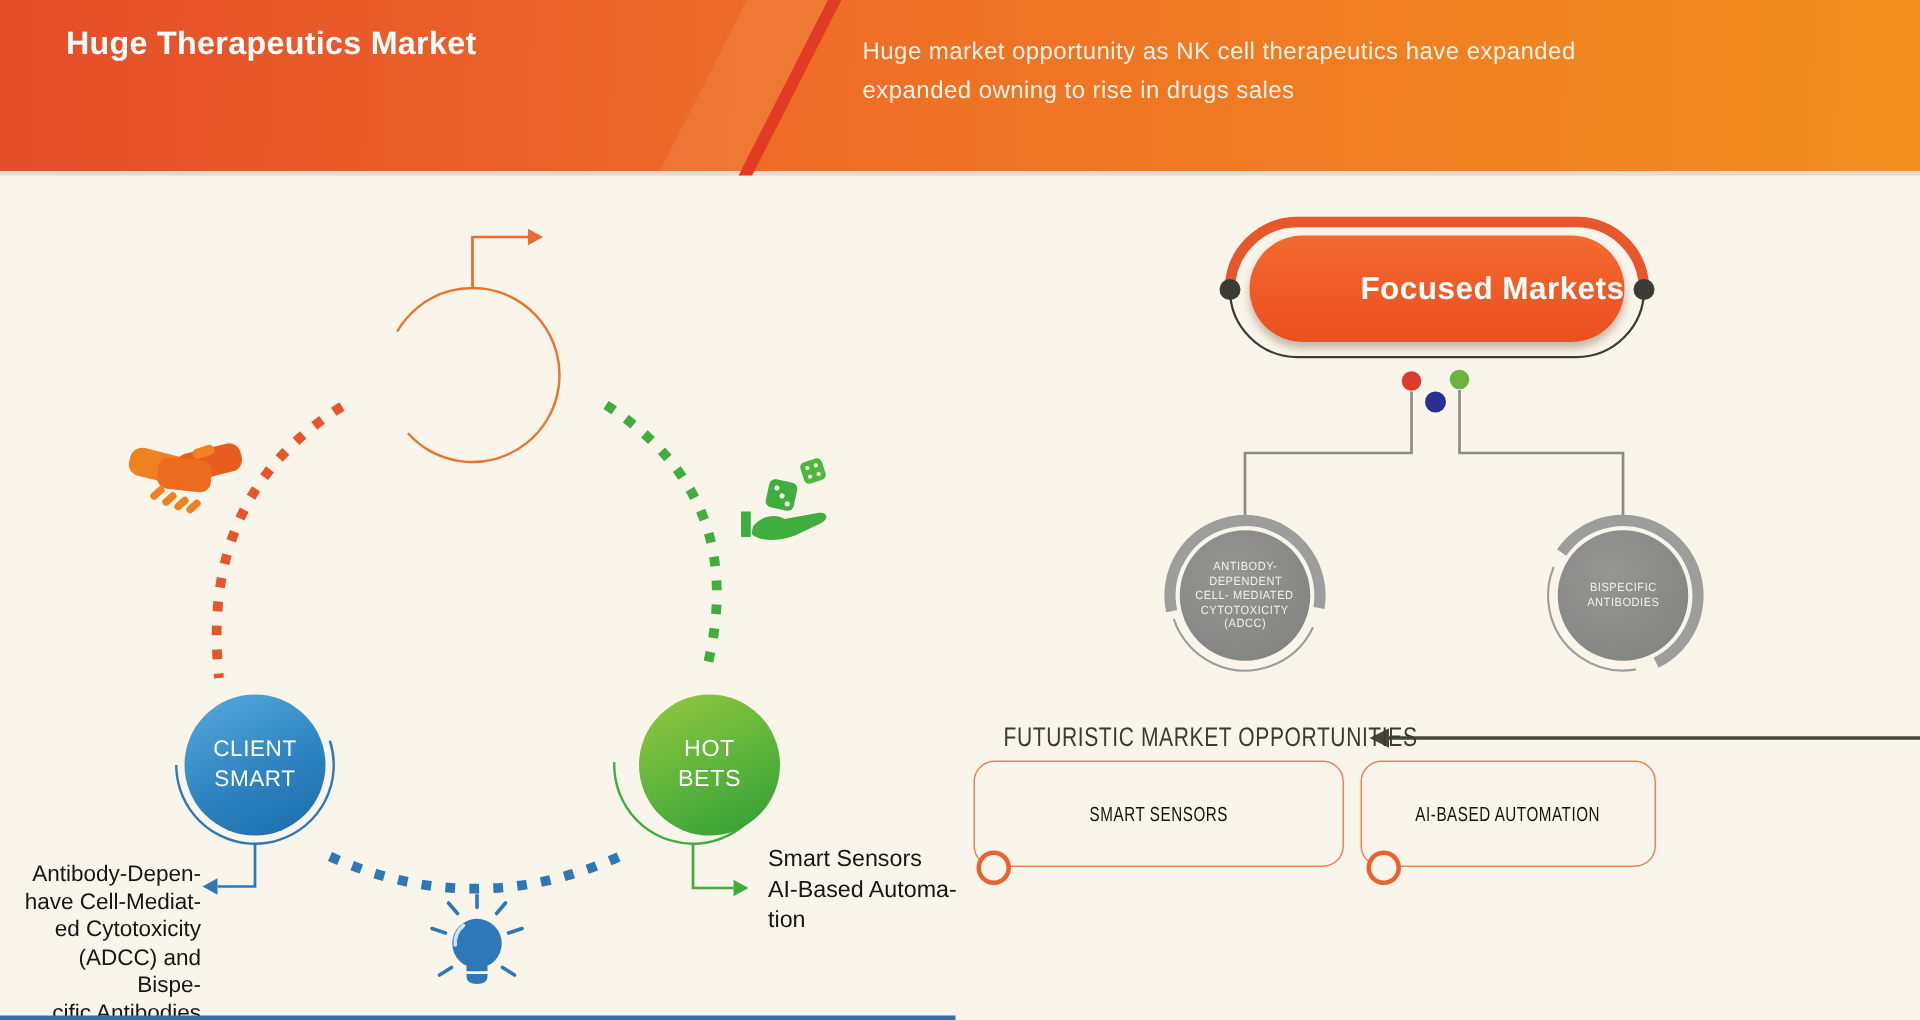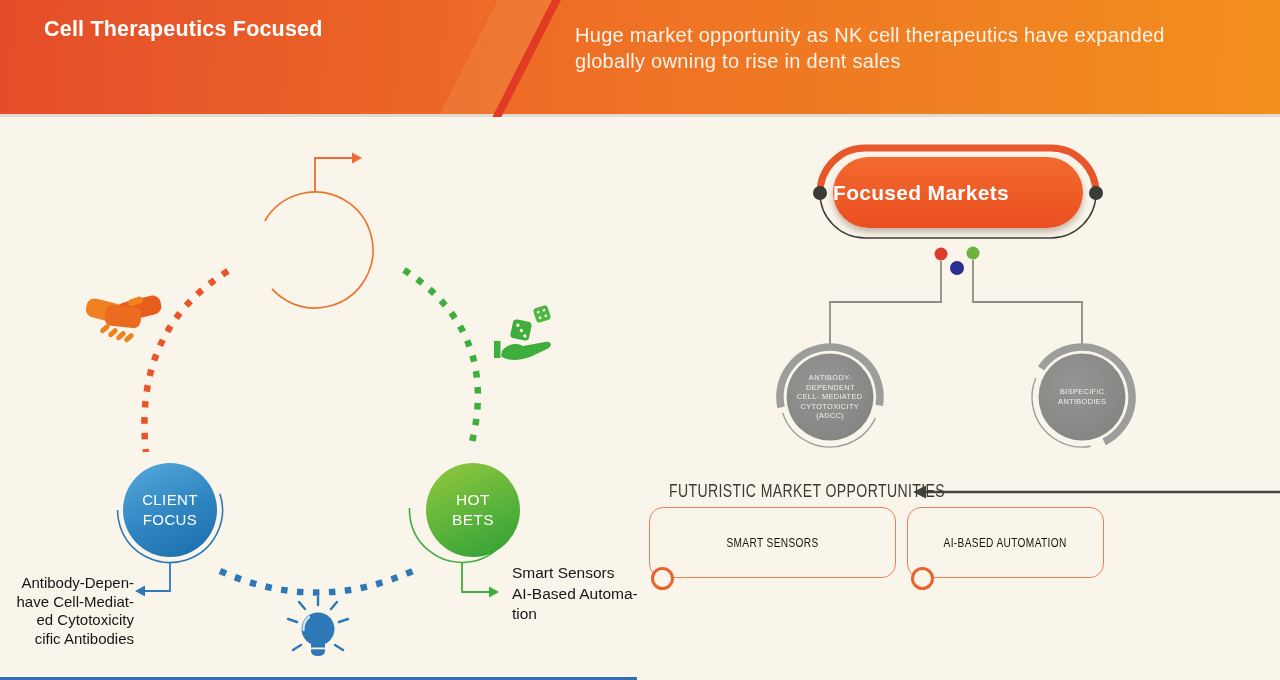--- a/index.html
+++ b/index.html
@@ -10,21 +10,21 @@
           background:linear-gradient(92deg,#e44d2a 0%,#ee6d26 42%,#f28f1e 100%);
           border-bottom:3px solid #dedcd3;box-sizing:border-box;}
   .slash-hl{position:absolute;left:498px;top:0;width:54px;height:117px;
             background:rgba(255,235,180,0.10);transform:skewX(-27deg);transform-origin:top left;}
   .slash{position:absolute;left:552px;top:0;width:9px;height:117px;
          background:#e23b25;transform:skewX(-27deg);transform-origin:top left;}
   .title{position:absolute;left:44px;top:14px;margin:0;color:#ffffff;
          font-size:21.5px;font-weight:700;line-height:31px;letter-spacing:0.2px;}
   .title span{display:block;}
   .subtitle{position:absolute;left:575px;top:22px;margin:0;color:#fdf3e9;
-            font-size:20px;font-weight:400;line-height:26px;letter-spacing:0.3px;}
+            font-size:16px;font-weight:400;line-height:26px;letter-spacing:0.3px;}
   .subtitle span{display:block;}
   
   .decor{position:absolute;left:0;top:0;}
   
   .bubble{position:absolute;border-radius:50%;display:flex;flex-direction:column;
           align-items:center;justify-content:center;color:#fff;text-align:center;
           letter-spacing:0.4px;}
   .bubble span{display:block;line-height:20px;}
   .bubble.clients{left:263px;top:198px;width:104px;height:104px;font-size:14.5px;
           background:linear-gradient(155deg,#f7a01e 0%,#ee6a24 55%,#e54a1e 100%);}
@@ -35,21 +35,21 @@
   
   .note{position:absolute;color:#161616;font-size:15.5px;line-height:20.5px;}
   .note span{display:block;}
   .note.n-top{left:368px;top:150px;}
   .note.n-left{left:6px;top:574px;width:128px;text-align:right;line-height:18.6px;font-size:15px;}
   .note.n-right{left:512px;top:563px;line-height:20.5px;}
   
   .pill{position:absolute;left:833px;top:157px;width:250px;height:71px;border-radius:36px;
         background:linear-gradient(180deg,#f3692f 0%,#ea4f20 100%);
         box-shadow:0 4px 6px rgba(70,30,10,0.30);
-        display:flex;align-items:center;justify-content:flex-start;}
+        display:flex;align-items:center;justify-content:flex-end;}
   .pill span{color:#ffffff;font-size:21px;font-weight:700;letter-spacing:0.3px;}
   .node-label{position:absolute;width:88px;height:88px;display:flex;flex-direction:column;
         align-items:center;justify-content:center;text-align:center;color:#f1f0ea;}
   .node-label span{display:block;font-size:8px;line-height:9.6px;letter-spacing:0.4px;
         transform:scaleX(0.92);}
   .node-label.n1{left:786px;top:353px;}
   .node-label.n2{left:1038px;top:353px;}
   
   .fut-heading{position:absolute;left:649px;top:481px;color:#3a3a32;margin-left:20px;}
   .fut-heading span{display:inline-block;font-size:18px;letter-spacing:0.5px;
@@ -68,25 +68,25 @@
 </style>
 </head>
 <body>
 
 <div class="canvas">
 
   <header class="header">
     <div class="slash-hl"></div>
     <div class="slash"></div>
     <h1 class="title">
-      <span>Cell Therapeutics Focused</span>
+      <span>Huge Therapeutics Market</span>
     </h1>
     <p class="subtitle">
       <span>Huge market opportunity as NK cell therapeutics have expanded</span>
-      <span>globally owning to rise in dent sales</span>
+      <span>expanded owning to rise in drugs sales</span>
     </p>
   </header>
 
   <svg class="decor" width="1280" height="680" viewBox="0 0 1280 680">
     <defs>
       <radialGradient id="gn" cx="40%" cy="35%" r="80%">
         <stop offset="0%" stop-color="#959593"></stop>
         <stop offset="100%" stop-color="#828280"></stop>
       </radialGradient>
     </defs>
@@ -173,31 +173,32 @@
       <circle cx="1082" cy="397" r="50" fill="none" stroke="#9d9d9b" stroke-width="1.4" pathLength="100" stroke-dasharray="34 66" transform="rotate(80 1082 397)"></circle>
       <circle cx="1082" cy="397" r="43.5" fill="url(#gn)"></circle>
     </g>
 
     <line x1="924" y1="492" x2="1280" y2="492" stroke="#45453f" stroke-width="2.4"></line>
     <polygon points="913,492 926,485.5 926,498.5" fill="#45453f"></polygon>
   </svg>
 
   <div class="bubble focus">
     <span>CLIENT</span>
-    <span>FOCUS</span>
+    <span>SMART</span>
   </div>
   <div class="bubble hot">
     <span>HOT</span>
     <span>BETS</span>
   </div>
 
   <div class="note n-left">
     <span>Antibody-Depen-</span>
     <span>have Cell-Mediat-</span>
     <span>ed Cytotoxicity</span>
+    <span>(ADCC) and Bispe-</span>
     <span>cific Antibodies</span>
   </div>
   <div class="note n-right">
     <span>Smart Sensors</span>
     <span>AI-Based Automa-</span>
     <span>tion</span>
   </div>
 
   <div class="pill">
     <span>Focused Markets</span>

